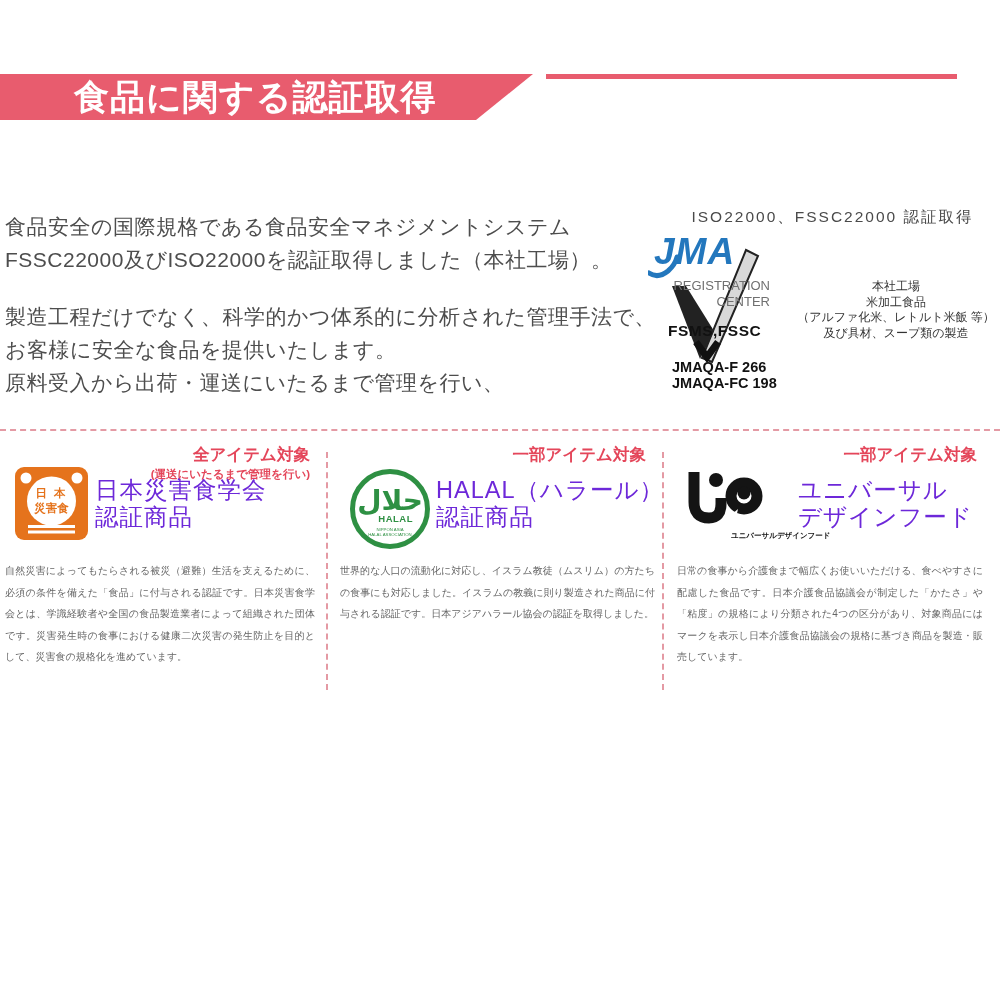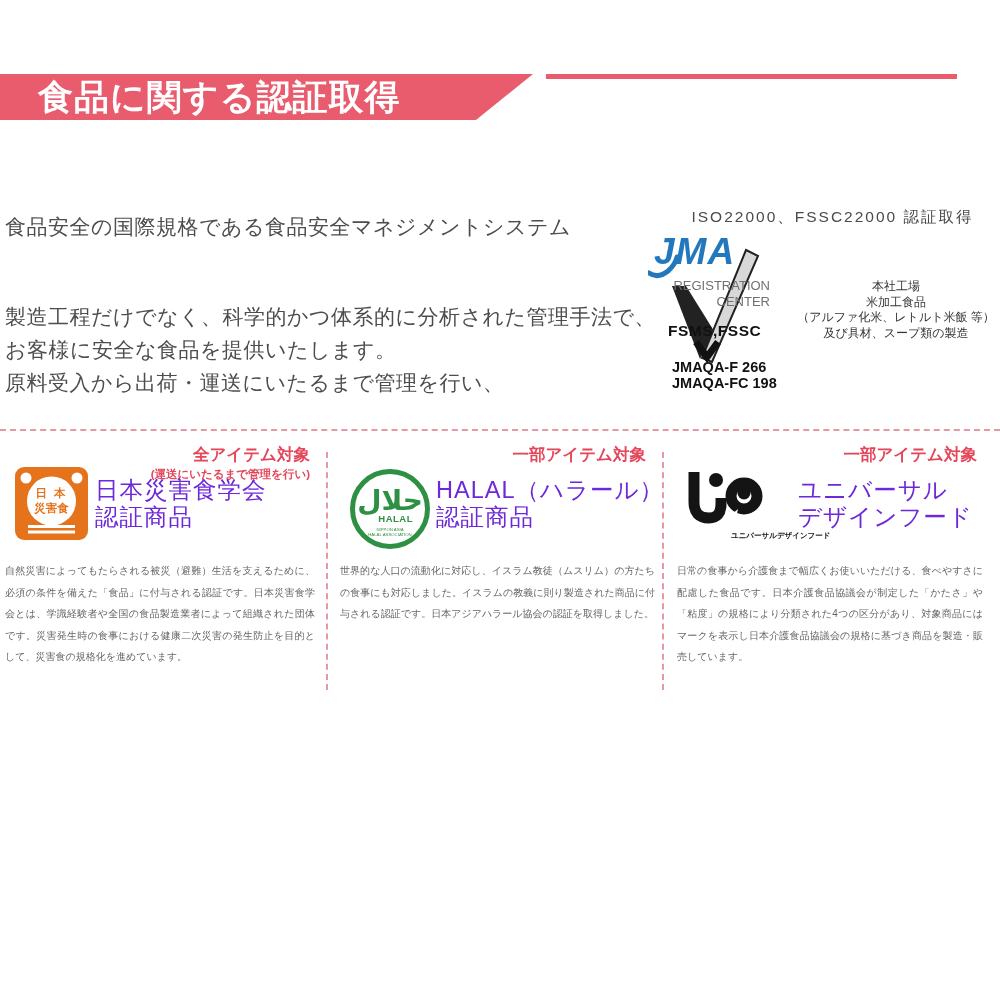--- a/index.html
+++ b/index.html
@@ -7,21 +7,21 @@
     position:relative;width:1000px;height:1000px;background:#ffffff;overflow:hidden;
     font-family:"Liberation Sans","DejaVu Sans",sans-serif;
   }
   
   .banner{
     position:absolute;left:0;top:74px;width:533px;height:46px;background:#e85c6e;
     clip-path:polygon(0 0,100% 0,calc(100% - 57px) 100%,0 100%);
   }
   .banner-title{
     display:block;padding-left:38px;line-height:46px;font-size:35px;font-weight:bold;
-    color:#ffffff;letter-spacing:1px;white-space:nowrap;
+    color:#ffffff;letter-spacing:1px;white-space:nowrap;margin-left:36px;
   }
   .banner-line{position:absolute;left:546px;top:74px;width:411px;height:5px;background:#e85c6e;}
   
   .intro{position:absolute;left:5px;color:#4d4d4d;font-size:21px;line-height:33px;letter-spacing:.5px;}
   .intro.p1{top:210px;}
   .intro.p2{top:300px;}
   
   .jma-heading{
     position:absolute;left:685px;top:207px;width:295px;text-align:center;
     font-size:15.5px;letter-spacing:2px;color:#4a4a4a;font-weight:500;white-space:nowrap;
@@ -66,20 +66,21 @@
 
 <div class="canvas">
 
   <div class="banner">
     <span class="banner-title">食品に関する認証取得</span>
   </div>
   <div class="banner-line"></div>
 
   <div class="intro p1">
     <div>食品安全の国際規格である食品安全マネジメントシステム</div>
+    <div>FSSC22000及びISO22000を認証取得しました（本社工場）。</div>
   </div>
   <div class="intro p2">
     <div>製造工程だけでなく、科学的かつ体系的に分析された管理手法で、</div>
     <div>お客様に安全な食品を提供いたします。</div>
     <div>原料受入から出荷・運送にいたるまで管理を行い、</div>
   </div>
 
   <div class="jma-heading">ISO22000、FSSC22000 認証取得</div>
 
   <svg class="jma-logo" width="145" height="168" viewBox="0 0 145 168">

